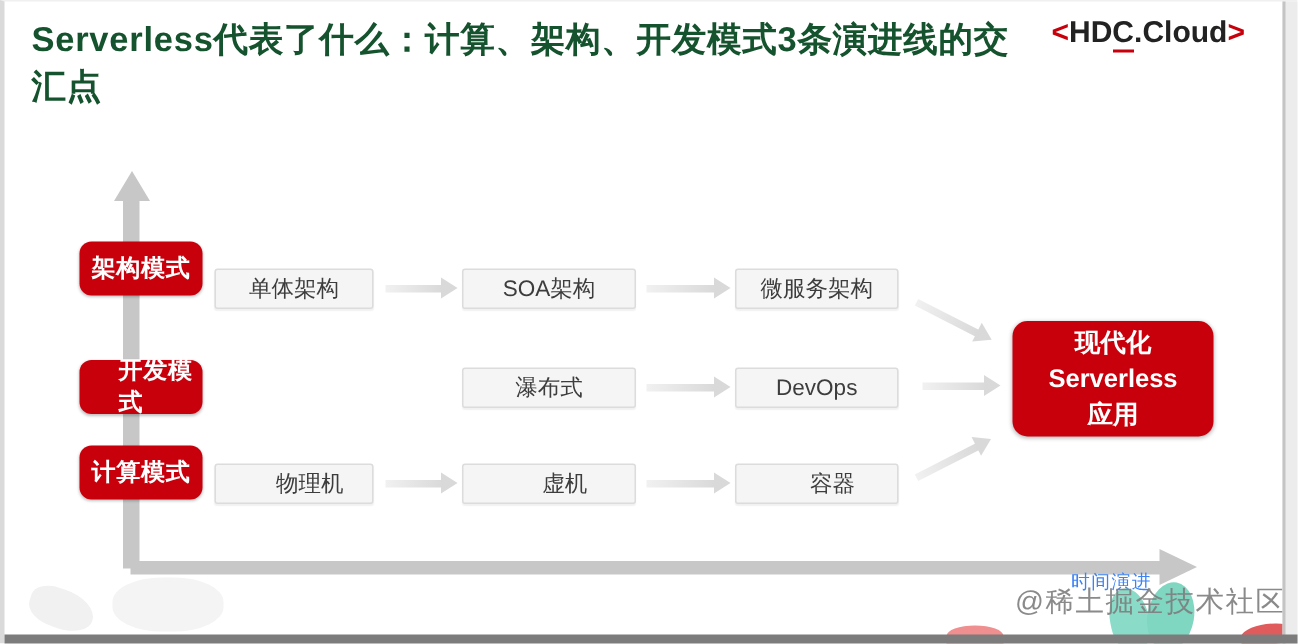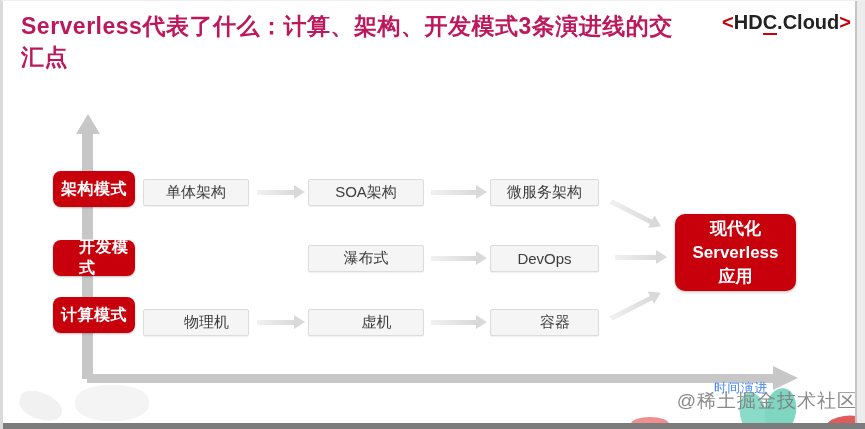--- a/index.html
+++ b/index.html
@@ -9,45 +9,45 @@
     border-left:3px solid #dadada; border-top:1px solid #f0f0f0; }
 
   
   .right-gutter { position:absolute; left:852px; top:0; width:13px; height:429px;
     background:#ececec; border-left:2px solid #c4c4c4; z-index:30; }
   .bottom-band { position:absolute; left:0; top:422px; width:865px; height:7px;
     background:#7c7c7c; z-index:40; }
 
   
   .title { position:absolute; left:18px; top:10px; width:672px;
-    font-size:23px; font-weight:bold; color:#be185d; line-height:31px; letter-spacing:0.5px; }
+    font-size:23px; font-weight:bold; color:#14532d; line-height:31px; letter-spacing:0.5px; }
 
   
-  .logo { position:absolute; left:698px; top:10px; width:150px; text-align:right; }
+  .logo { position:absolute; left:698px; top:10px; width:150px; text-align:left; }
   .logo-main { font-size:20px; font-weight:bold; color:#222; white-space:nowrap; }
   .logo-bracket { color:#c7000b; font-weight:bold; }
   .logo-c { border-bottom:2px solid #c7000b; }
   .logo-sub { margin-top:2px; font-size:9px; color:#555; letter-spacing:2.5px; white-space:nowrap; }
 
   
   .vaxis { position:absolute; left:79px; top:132px; width:11px; height:246px; background:#c7c7c7; z-index:1; }
   .vaxis-head { position:absolute; left:73px; top:113px; width:0; height:0;
     border-left:12px solid transparent; border-right:12px solid transparent;
     border-bottom:20px solid #c7c7c7; z-index:1; }
   .haxis { position:absolute; left:84px; top:373px; width:688px; height:9px; background:#c7c7c7; z-index:1; }
   .haxis-head { position:absolute; left:770px; top:365px; width:0; height:0;
     border-top:12px solid transparent; border-bottom:12px solid transparent;
     border-left:25px solid #c7c7c7; z-index:1; }
 
   
   .cat { position:absolute; left:50px; width:82px; height:36px; background:#c7000b;
     border-radius:8px; color:#fff; font-size:16px; font-weight:bold;
     display:flex; align-items:center; justify-content:center; z-index:5;
     box-shadow:0 1px 2px rgba(0,0,0,0.25); letter-spacing:0.5px; }
-  .cat.r1 { top:170px;text-align:right; } .cat.r2 { top:239px;padding-left:26px; } .cat.r3 { top:296px; }
+  .cat.r1 { top:160px;text-align:right; } .cat.r2 { top:239px;padding-left:26px; } .cat.r3 { top:296px; }
 
   
   .pbox { position:absolute; height:27px; background:#f5f5f5; border:1px solid #dcdcdc;
     border-radius:2px; color:#3d3d3d; font-size:15px; font-weight:400;
     display:flex; align-items:center; justify-content:center; z-index:5;
     box-shadow:0 1px 1px rgba(0,0,0,0.06); }
   .col1 { left:140px; width:106px; } .col2 { left:305px; width:116px; } .col3 { left:487px; width:109px; }
   .rowa { top:178px; } .rowb { top:244px; } .rowc { top:308px;padding-left:21px; }
 
   
@@ -58,21 +58,21 @@
   .a-r1-1 { left:254px; top:189px; width:38px; }
   .a-r1-2 { left:428px; top:189px; width:46px; }
   .a-r2-1 { left:428px; top:255px; width:46px; }
   .a-r3-1 { left:254px; top:319px; width:38px; }
   .a-r3-2 { left:428px; top:319px; width:46px; }
   .a-cv-top { left:608px; top:198px; width:46px; transform:rotate(27deg); }
   .a-cv-mid { left:612px; top:254px; width:42px; }
   .a-cv-bot { left:608px; top:315px; width:46px; transform:rotate(-27deg); }
 
   
-  .result { position:absolute; left:672px; top:213px; width:121px; height:77px;
+  .result { position:absolute; left:672px; top:213px; width:134px; height:77px;
     background:#c7000b; border-radius:10px; color:#fff; font-size:17px; font-weight:bold;
     display:flex; flex-direction:column; align-items:center; justify-content:center;
     line-height:24px; z-index:5; box-shadow:0 1px 3px rgba(0,0,0,0.3); }
 
   
   .axis-label { position:absolute; left:711px; top:379px; font-size:12.5px; color:#3b82f6;
     z-index:6; letter-spacing:1px; }
 
   
   .wm-text { position:absolute; right:8px; top:387px; font-size:19px; color:rgba(125,125,125,0.9);

